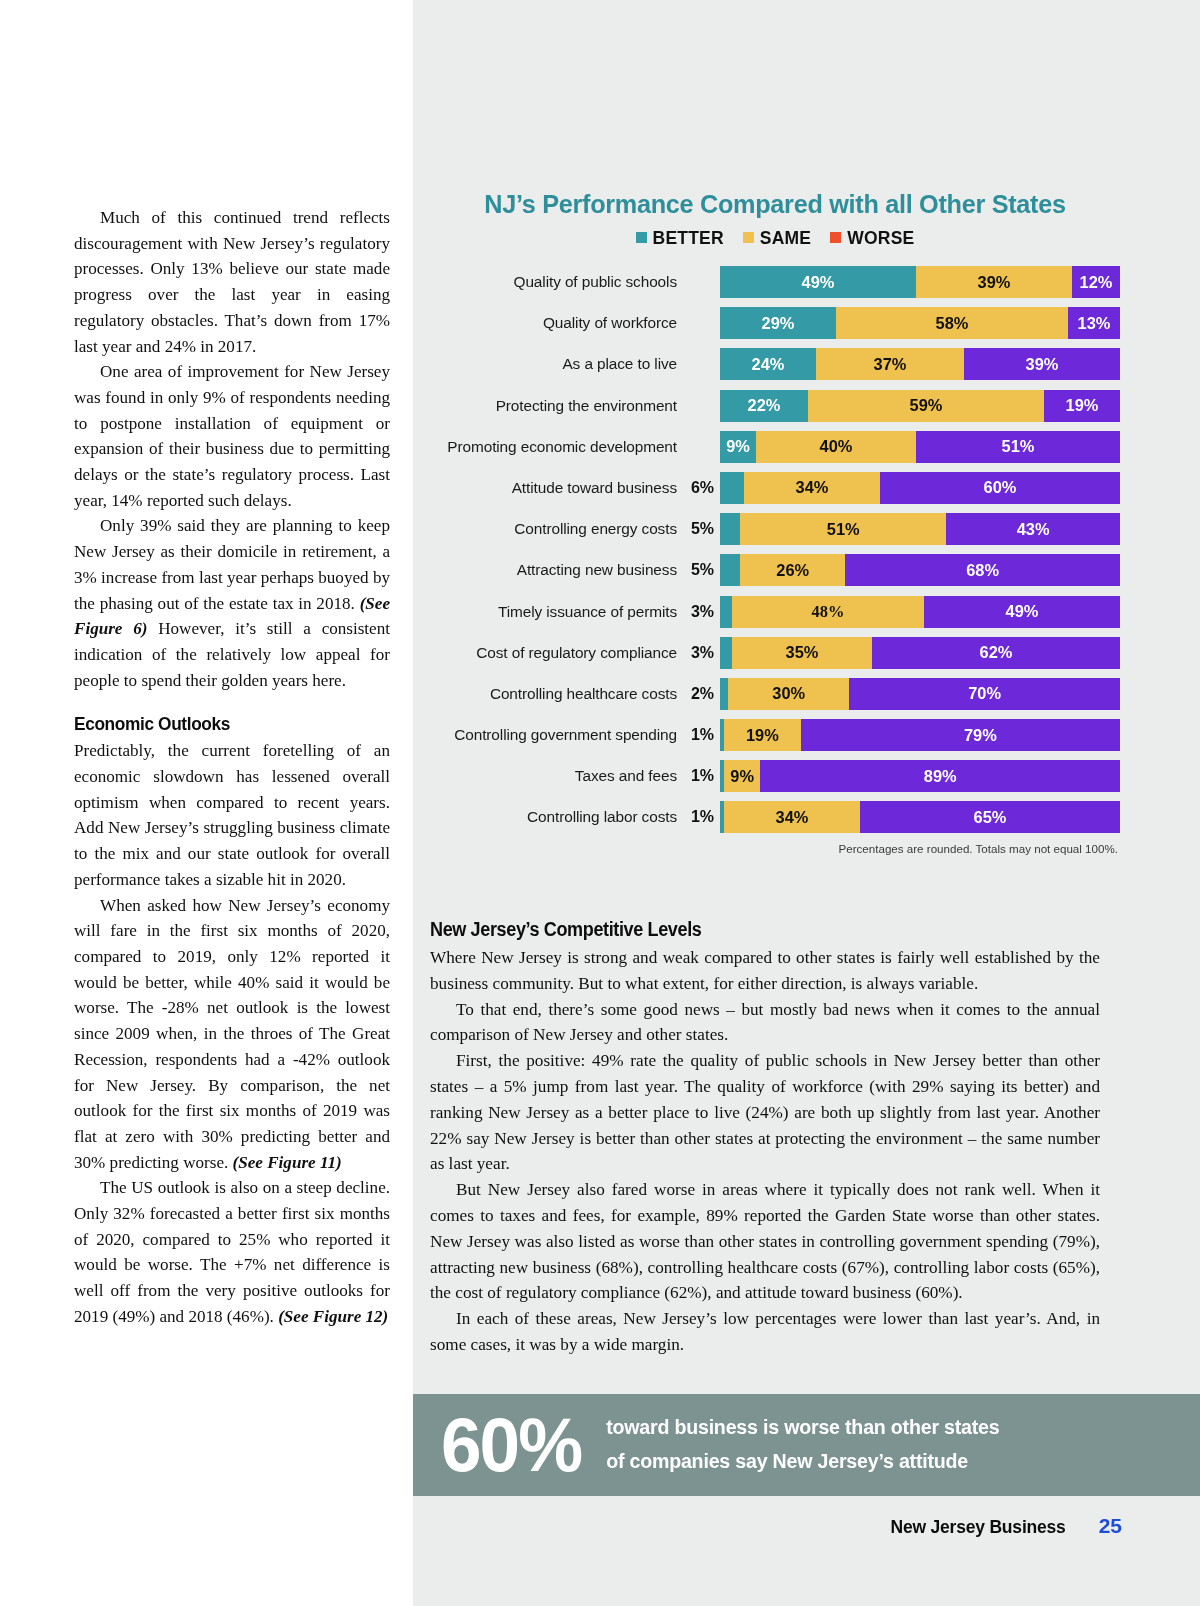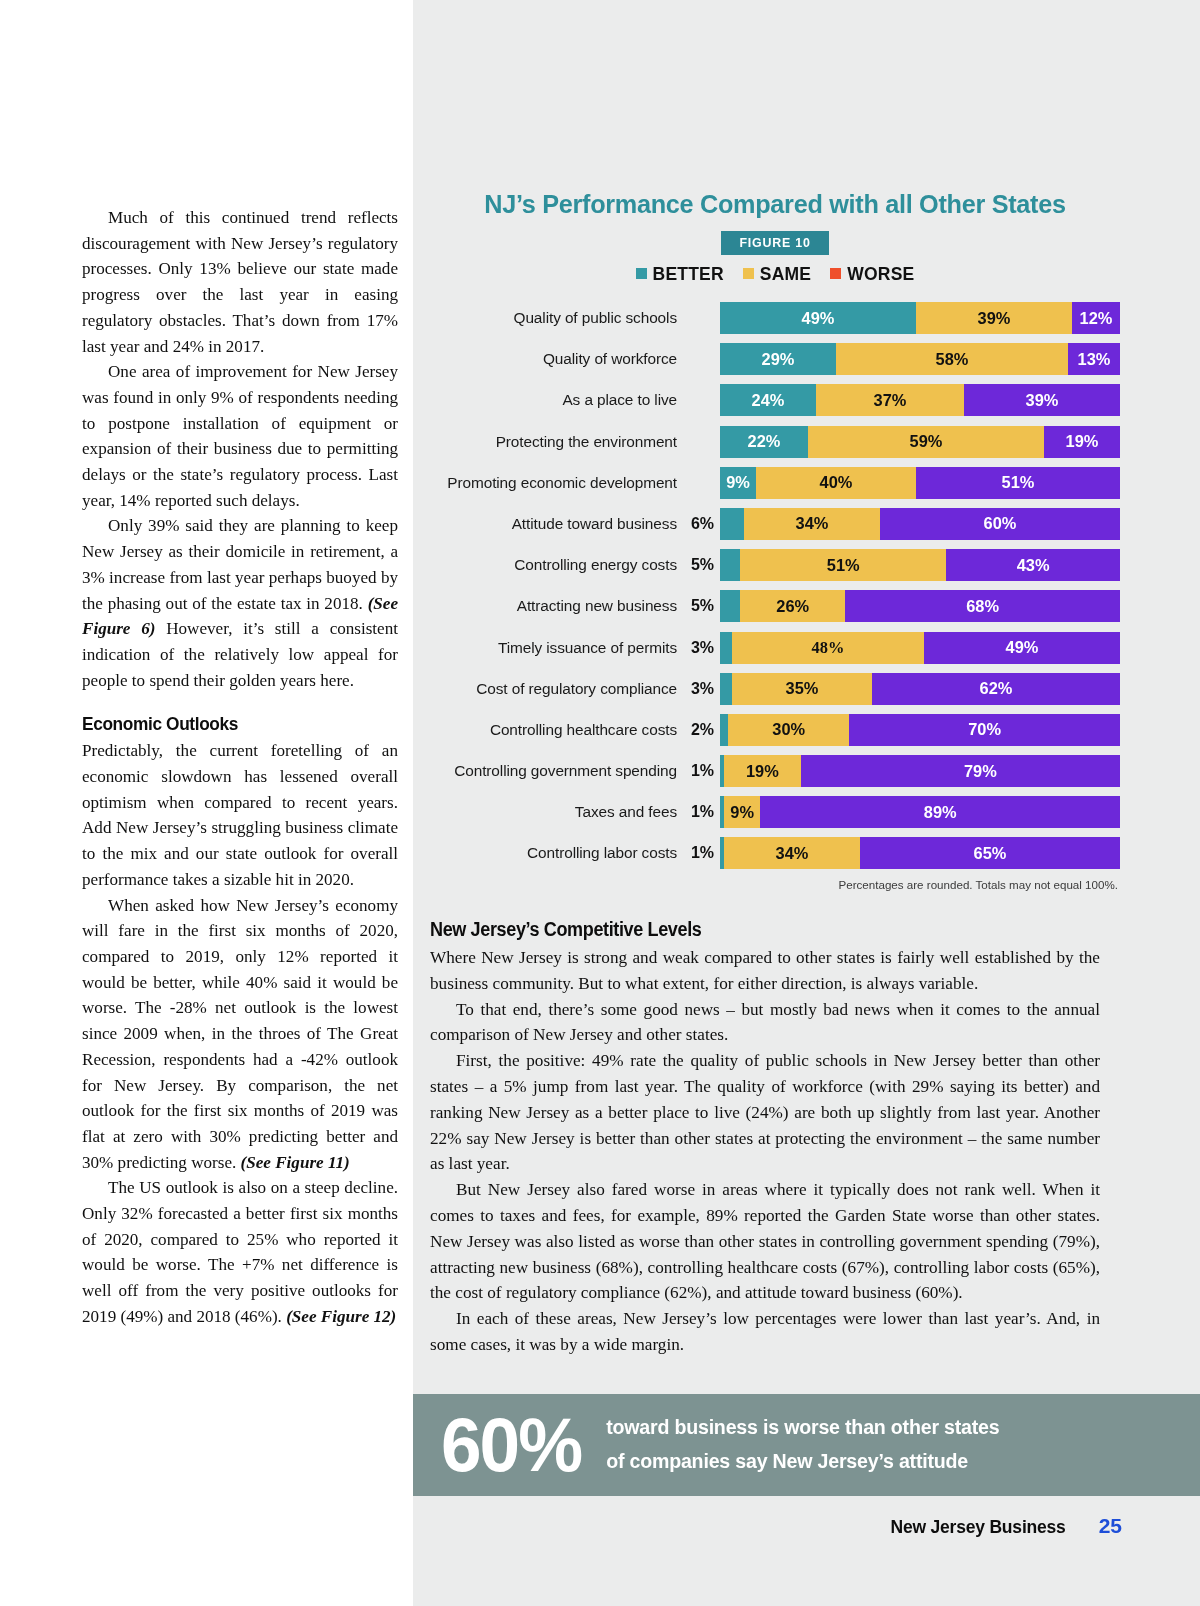--- a/index.html
+++ b/index.html
@@ -19,21 +19,21 @@
   .right-panel {
     position: absolute;
     left: 413px; top: 0;
     width: 787px; height: 1606px;
     background: #ebecec;
   }
 
   
   .left-col {
     position: absolute;
-    left: 82px; top: 205px;
+    left: 74px; top: 205px;
     width: 316px;
   }
   .left-col p {
     font-family: "Liberation Serif", serif;
     font-size: 17.1px;
     line-height: 25.7px;
     text-align: justify;
     text-indent: 26px;
     color: #101010;
     hyphens: manual;
@@ -249,23 +249,20 @@
 
     <div class="sec-head">Economic Outlooks</div>
     <p class="after-head">Predictably, the current foretelling of an economic slowdown has lessened overall optimism when compared to recent years. Add New Jersey’s struggling business climate to the mix and our state outlook for overall performance takes a sizable hit in 2020.</p>
     <p><span>When asked how New Jersey’s economy will fare in the first six months of 2020, compared to 2019, only 12% reported it would be better, while 40% said it would be worse. The -28% net outlook is the lowest since 2009 when, in the throes of The Great Recession, respondents had a -42% outlook for New Jersey. By comparison, the net outlook for the first six months of 2019 was flat at zero with 30% predicting better and 30% predicting worse. </span><span class="ital">(See Figure 11)</span></p>
     <p><span>The US outlook is also on a steep decline. Only 32% forecasted a better first six months of 2020, compared to 25% who reported it would be worse. The +7% net difference is well off from the very positive outlooks for 2019 (49%) and 2018 (46%). </span><span class="ital">(See Figure 12)</span></p>
   </div>
 
   <div class="chart-wrap">
     <div class="chart-title">NJ’s Performance Compared with all Other States</div>
 
-    <div class="figure-badge-row">
-      <span class="figure-badge">FIGURE 10</span>
-    </div>
 
     <div class="legend-row">
       <span class="legend-item">
         <span class="legend-swatch" style="background:#349aa5"></span><span>BETTER</span>
       </span>
       <span class="legend-item">
         <span class="legend-swatch" style="background:#efc14e"></span><span>SAME</span>
       </span>
       <span class="legend-item">
         <span class="legend-swatch" style="background:#ef4f2b"></span><span>WORSE</span>

